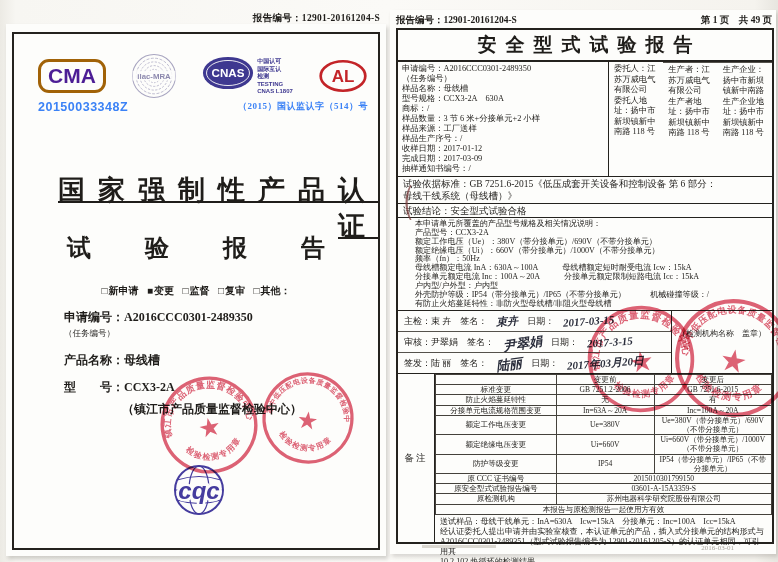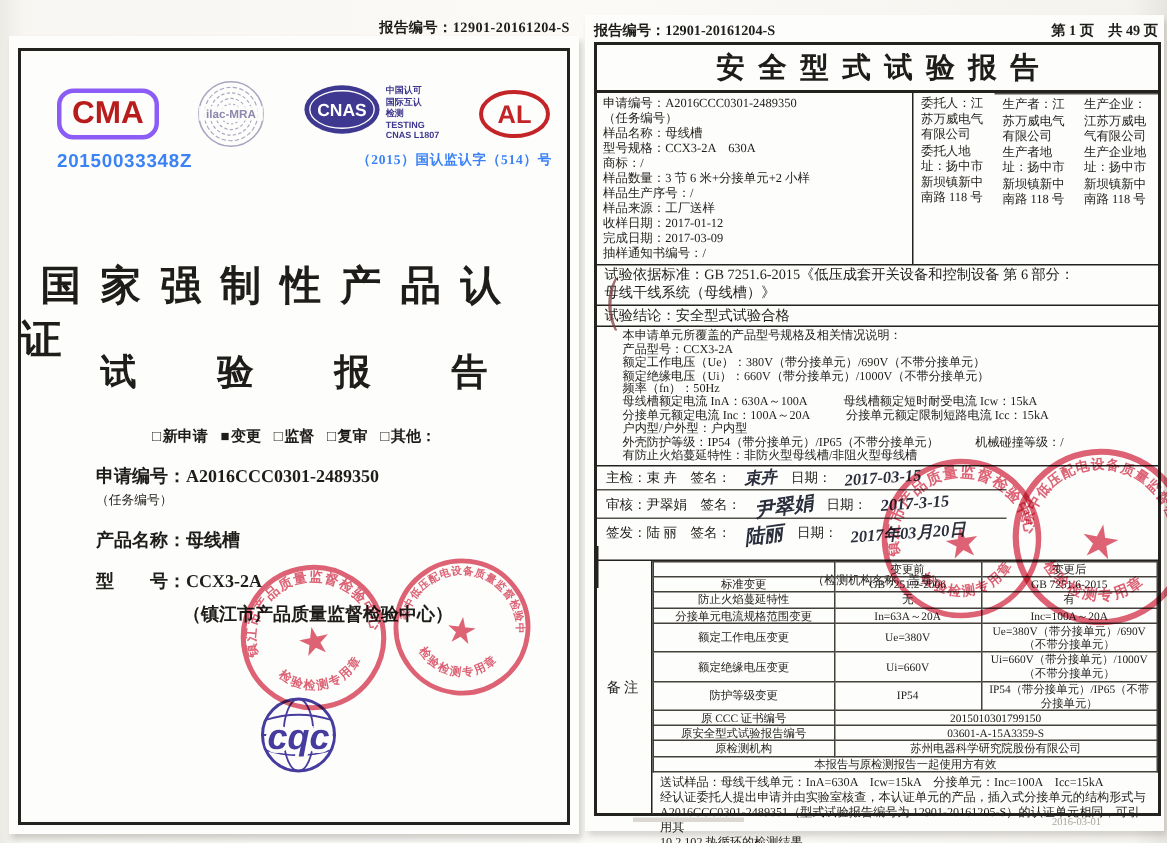--- a/index.html
+++ b/index.html
@@ -10,28 +10,28 @@
     -webkit-font-smoothing:antialiased;
   }
   .paper{position:absolute;background:#fdfdfb;}
   .paper-left{left:6px;top:24px;width:380px;height:532px;box-shadow:2px 3px 4px rgba(60,55,45,.22);}
   .paper-right{left:390px;top:10px;width:386px;height:544px;box-shadow:2px 3px 4px rgba(60,55,45,.18);}
 
   
   .lp-repno{position:absolute;left:0;top:-12px;width:374px;text-align:right;font-size:9.5px;font-weight:bold;letter-spacing:.3px;}
   .lp-border{position:absolute;left:6px;top:8px;width:364px;height:514px;border:2.5px solid #24221e;}
   .lp-logos{position:absolute;top:16px;left:24px;right:10px;height:52px;display:flex;justify-content:space-between;align-items:center;}
-  .cma-box{width:62px;height:28px;border:3px solid #8b5cf6;border-radius:11px;display:flex;align-items:center;justify-content:center;
-           font-family:"Liberation Sans","DejaVu Sans",sans-serif;font-weight:bold;font-size:21px;color:#b91c1c;letter-spacing:0;}
+  .cma-box{width:62px;height:28px;border:3px solid #a16207;border-radius:11px;display:flex;align-items:center;justify-content:center;
+           font-family:"Liberation Sans","DejaVu Sans",sans-serif;font-weight:bold;font-size:21px;color:#4c1d95;letter-spacing:0;}
   .cnas-wrap{display:flex;gap:3px;align-items:flex-start;}
   .cnas-lines{font-family:"Liberation Sans","DejaVu Sans",sans-serif;font-size:6px;line-height:7.4px;color:#3e3890;font-weight:bold;padding-top:2px;}
   .lp-row2{position:absolute;top:66px;left:24px;right:10px;display:flex;justify-content:space-between;align-items:flex-start;color:#3b82f6;}
   .cma-number{font-family:"Liberation Sans","DejaVu Sans",sans-serif;font-weight:bold;font-size:12.5px;letter-spacing:.5px;}
   .al-caption{font-size:9px;font-weight:bold;letter-spacing:.5px;}
-  .lp-title1{position:absolute;top:138px;left:0;width:100%;text-align:left;font-size:27px;font-weight:bold;letter-spacing:13px;text-indent:13px;}
+  .lp-title1{position:absolute;top:138px;left:0;width:100%;text-align:right;font-size:27px;font-weight:bold;letter-spacing:13px;text-indent:13px;text-decoration:underline;}
   .lp-title2{position:absolute;top:198px;left:0;width:100%;text-align:center;font-size:24px;font-weight:bold;letter-spacing:24px;text-indent:24px;}
   .lp-checks{position:absolute;top:250px;left:0;width:100%;text-align:center;font-size:10px;font-weight:bold;}
   .cb{margin:0 3px;white-space:nowrap;}
   .cb .box{margin-right:1px;}
   .lp-fields{position:absolute;left:50px;top:276px;font-size:12px;font-weight:600;line-height:14px;}
   .lf-note{font-size:8.5px;font-weight:normal;margin-top:2px;}
   .lf-product{margin-top:13px;}
   .lf-model{margin-top:13px;}
   .lf-org{margin-top:17px;}
   .lf-org2{margin-top:8px;margin-left:58px;}
@@ -42,21 +42,21 @@
   .rp-table{position:absolute;left:6px;top:18px;width:374px;height:512px;border:2px solid #24221e;display:flex;flex-direction:column;background:#fdfdfb;font-size:8.3px;}
   .rt-title{height:30px;display:flex;align-items:center;justify-content:center;font-size:19px;font-weight:bold;letter-spacing:9px;text-indent:9px;}
   .rt-info{border-top:2px solid #24221e;height:114px;display:flex;}
   .rt-info-l{width:54%;border-right:1.5px solid #24221e;padding:2px 4px;line-height:10.05px;}
   .rt-info-r{flex:1;display:flex;flex-direction:row;}
   .rt-group{flex:1;padding:2px 5px;line-height:10.5px;}
   .rt-group + .rt-group{border-top:1px solid #55524c;}
   .rt-standard{border-top:1.5px solid #24221e;height:27px;padding:2px 5px;font-size:9.5px;line-height:11.5px;box-sizing:border-box;}
   .rt-conclusion{border-top:1.5px solid #24221e;height:14px;padding:1px 5px;font-size:9.5px;line-height:12px;box-sizing:border-box;}
   .rt-coverage{border-top:1.5px solid #24221e;height:93px;padding:2px 17px;font-size:8.1px;line-height:8.85px;box-sizing:border-box;}
-  .rt-sign{border-top:1.5px solid #24221e;height:62px;display:flex;flex-direction:column;}
+  .rt-sign{border-top:1.5px solid #24221e;height:62px;display:flex;}
   .rt-sign-l{width:73%;display:flex;flex-direction:column;}
   .sig-row{flex:1;display:flex;align-items:center;padding:0 6px;gap:9px;font-size:9px;white-space:nowrap;}
   .sig-row + .sig-row{border-top:1px solid #55524c;}
   .hand{font-size:11px;color:#2b2e3c;font-style:italic;font-weight:bold;transform:rotate(-4deg);display:inline-block;}
   .hand.big{font-size:13px;transform:rotate(-8deg) translateY(2px);}
   .rt-sign-r{flex:1;border-left:1.5px solid #24221e;display:flex;justify-content:center;align-items:flex-start;padding-top:17px;font-size:8px;}
   .rt-remarks{border-top:1.5px solid #24221e;flex:1;display:flex;min-height:0;}
   .rt-remarks-label{width:36px;border-right:1.5px solid #24221e;display:flex;align-items:center;justify-content:center;font-size:9.5px;letter-spacing:2px;}
   .rt-remarks-body{flex:1;display:flex;flex-direction:column;min-width:0;}
   table.chg{width:100%;border-collapse:collapse;table-layout:fixed;font-size:7.6px;}
@@ -173,37 +173,37 @@
     <div class="rt-title">安全型式试验报告</div>
 
     <div class="rt-info">
       <div class="rt-info-l">
         <div>申请编号：A2016CCC0301-2489350</div>
         <div>（任务编号）</div>
         <div>样品名称：母线槽</div>
         <div>型号规格：CCX3-2A　630A</div>
         <div>商标：/</div>
         <div>样品数量：3 节 6 米+分接单元+2 小样</div>
+        <div>样品来源：工厂送样</div>
         <div>样品生产序号：/</div>
-        <div>样品来源：工厂送样</div>
         <div>收样日期：2017-01-12</div>
         <div>完成日期：2017-03-09</div>
         <div>抽样通知书编号：/</div>
       </div>
       <div class="rt-info-r">
         <div class="rt-group">
           <div>委托人：江苏万威电气有限公司</div>
           <div>委托人地址：扬中市新坝镇新中南路 118 号</div>
         </div>
         <div class="rt-group">
           <div>生产者：江苏万威电气有限公司</div>
           <div>生产者地址：扬中市新坝镇新中南路 118 号</div>
         </div>
         <div class="rt-group">
-          <div>生产企业：江苏万威电气有限公司</div>
+          <div>生产企业：扬中市新坝镇新中南路</div>
           <div>生产企业地址：扬中市新坝镇新中南路 118 号</div>
         </div>
       </div>
     </div>
 
     <div class="rt-standard">
       <div>试验依据标准：GB 7251.6-2015《低压成套开关设备和控制设备 第 6 部分：</div>
       <div>母线干线系统（母线槽）》</div>
     </div>
 

